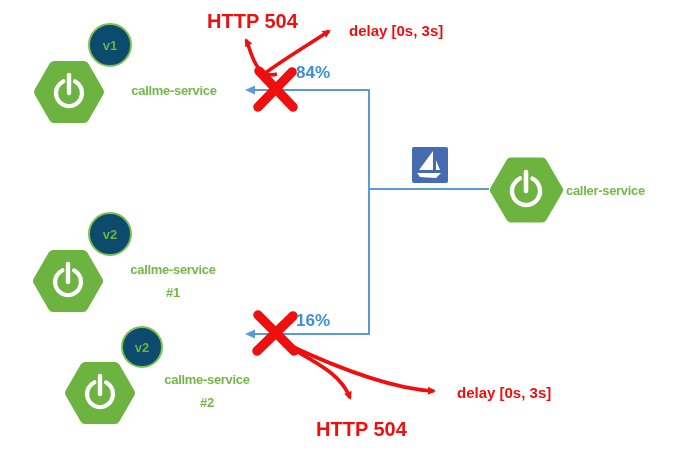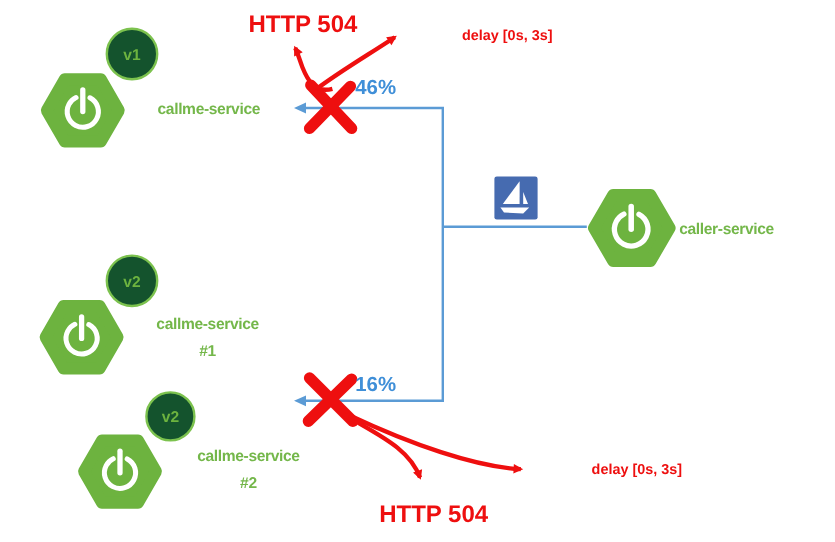--- a/index.html
+++ b/index.html
@@ -18,24 +18,24 @@
     letter-spacing:-0.3px;
     line-height:23px;
     text-align:center;
     font-weight:bold;
     position:absolute;
   }
   .node-label.left-align{text-align:left;}
   .fault{color:#EE0F0F;}
   .pct{color:#3F8FD8;font-size:17px;}
   .http{font-size:20px;}
-  .delay{font-size:12px;margin-left:36px;}
+  .delay{font-size:15px;}
   .badge{
     position:absolute;
-    background:#14532d;
+    background:#0c4a6e;
     border:2.5px solid #7CC24E;
     border-radius:50%;
     color:#6DB33F;
     font-weight:bold;
     font-size:13px;
     display:flex;align-items:center;justify-content:center;
     box-sizing:border-box;
   }
 </style>
 </head>
@@ -126,21 +126,21 @@
     <div>#1</div>
   </div>
 
   <div class="node-label" style="left:136px;top:368px;width:142px;">
     <div>callme-service</div>
     <div>#2</div>
   </div>
 
   <div class="node-label left-align" style="left:566px;top:179px;width:130px;">caller-service</div>
 
-  <div class="txt pct" style="left:296px;top:63px;">46%</div>
+  <div class="txt pct" style="left:296px;top:63px;">84%</div>
   <div class="txt pct" style="left:296px;top:311px;">16%</div>
 
   <div class="txt fault http" style="left:207px;top:10px;">HTTP 504</div>
   <div class="txt fault delay" style="left:349px;top:22px;">delay [0s, 3s]</div>
   <div class="txt fault delay" style="left:457px;top:384px;">delay [0s, 3s]</div>
   <div class="txt fault http" style="left:316px;top:418px;">HTTP 504</div>
 
 </div>
 
 </body></html>

